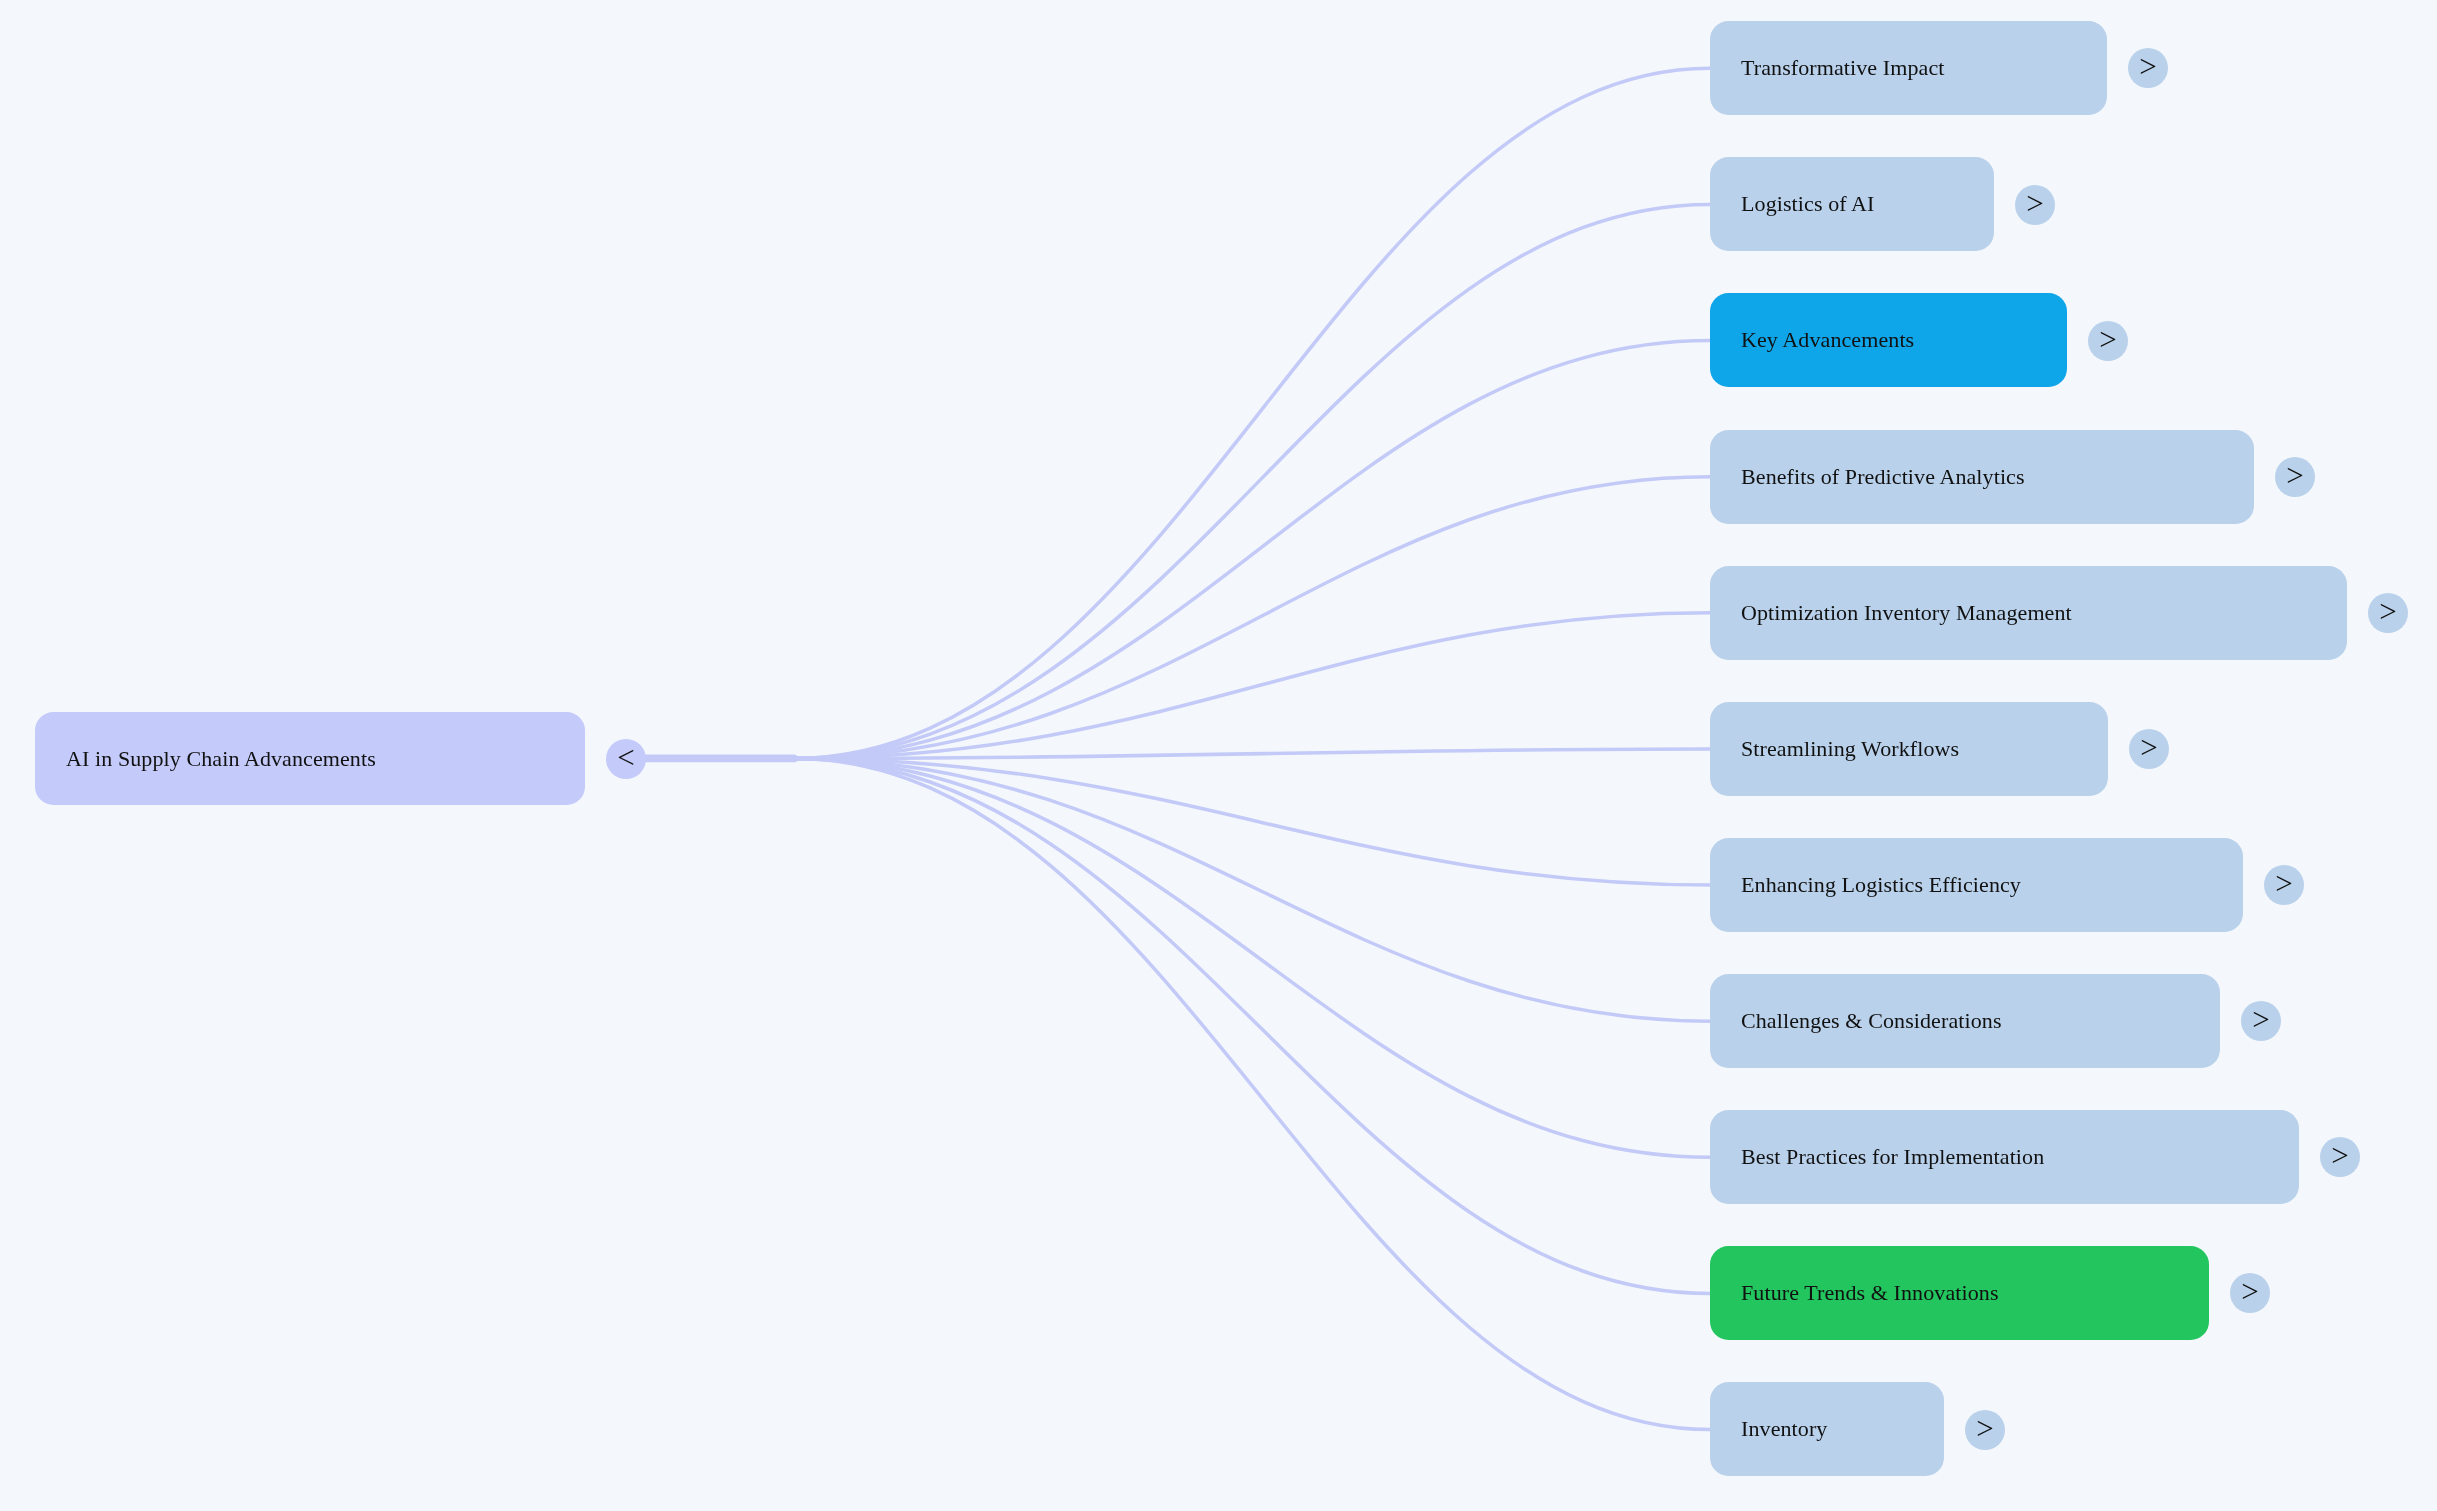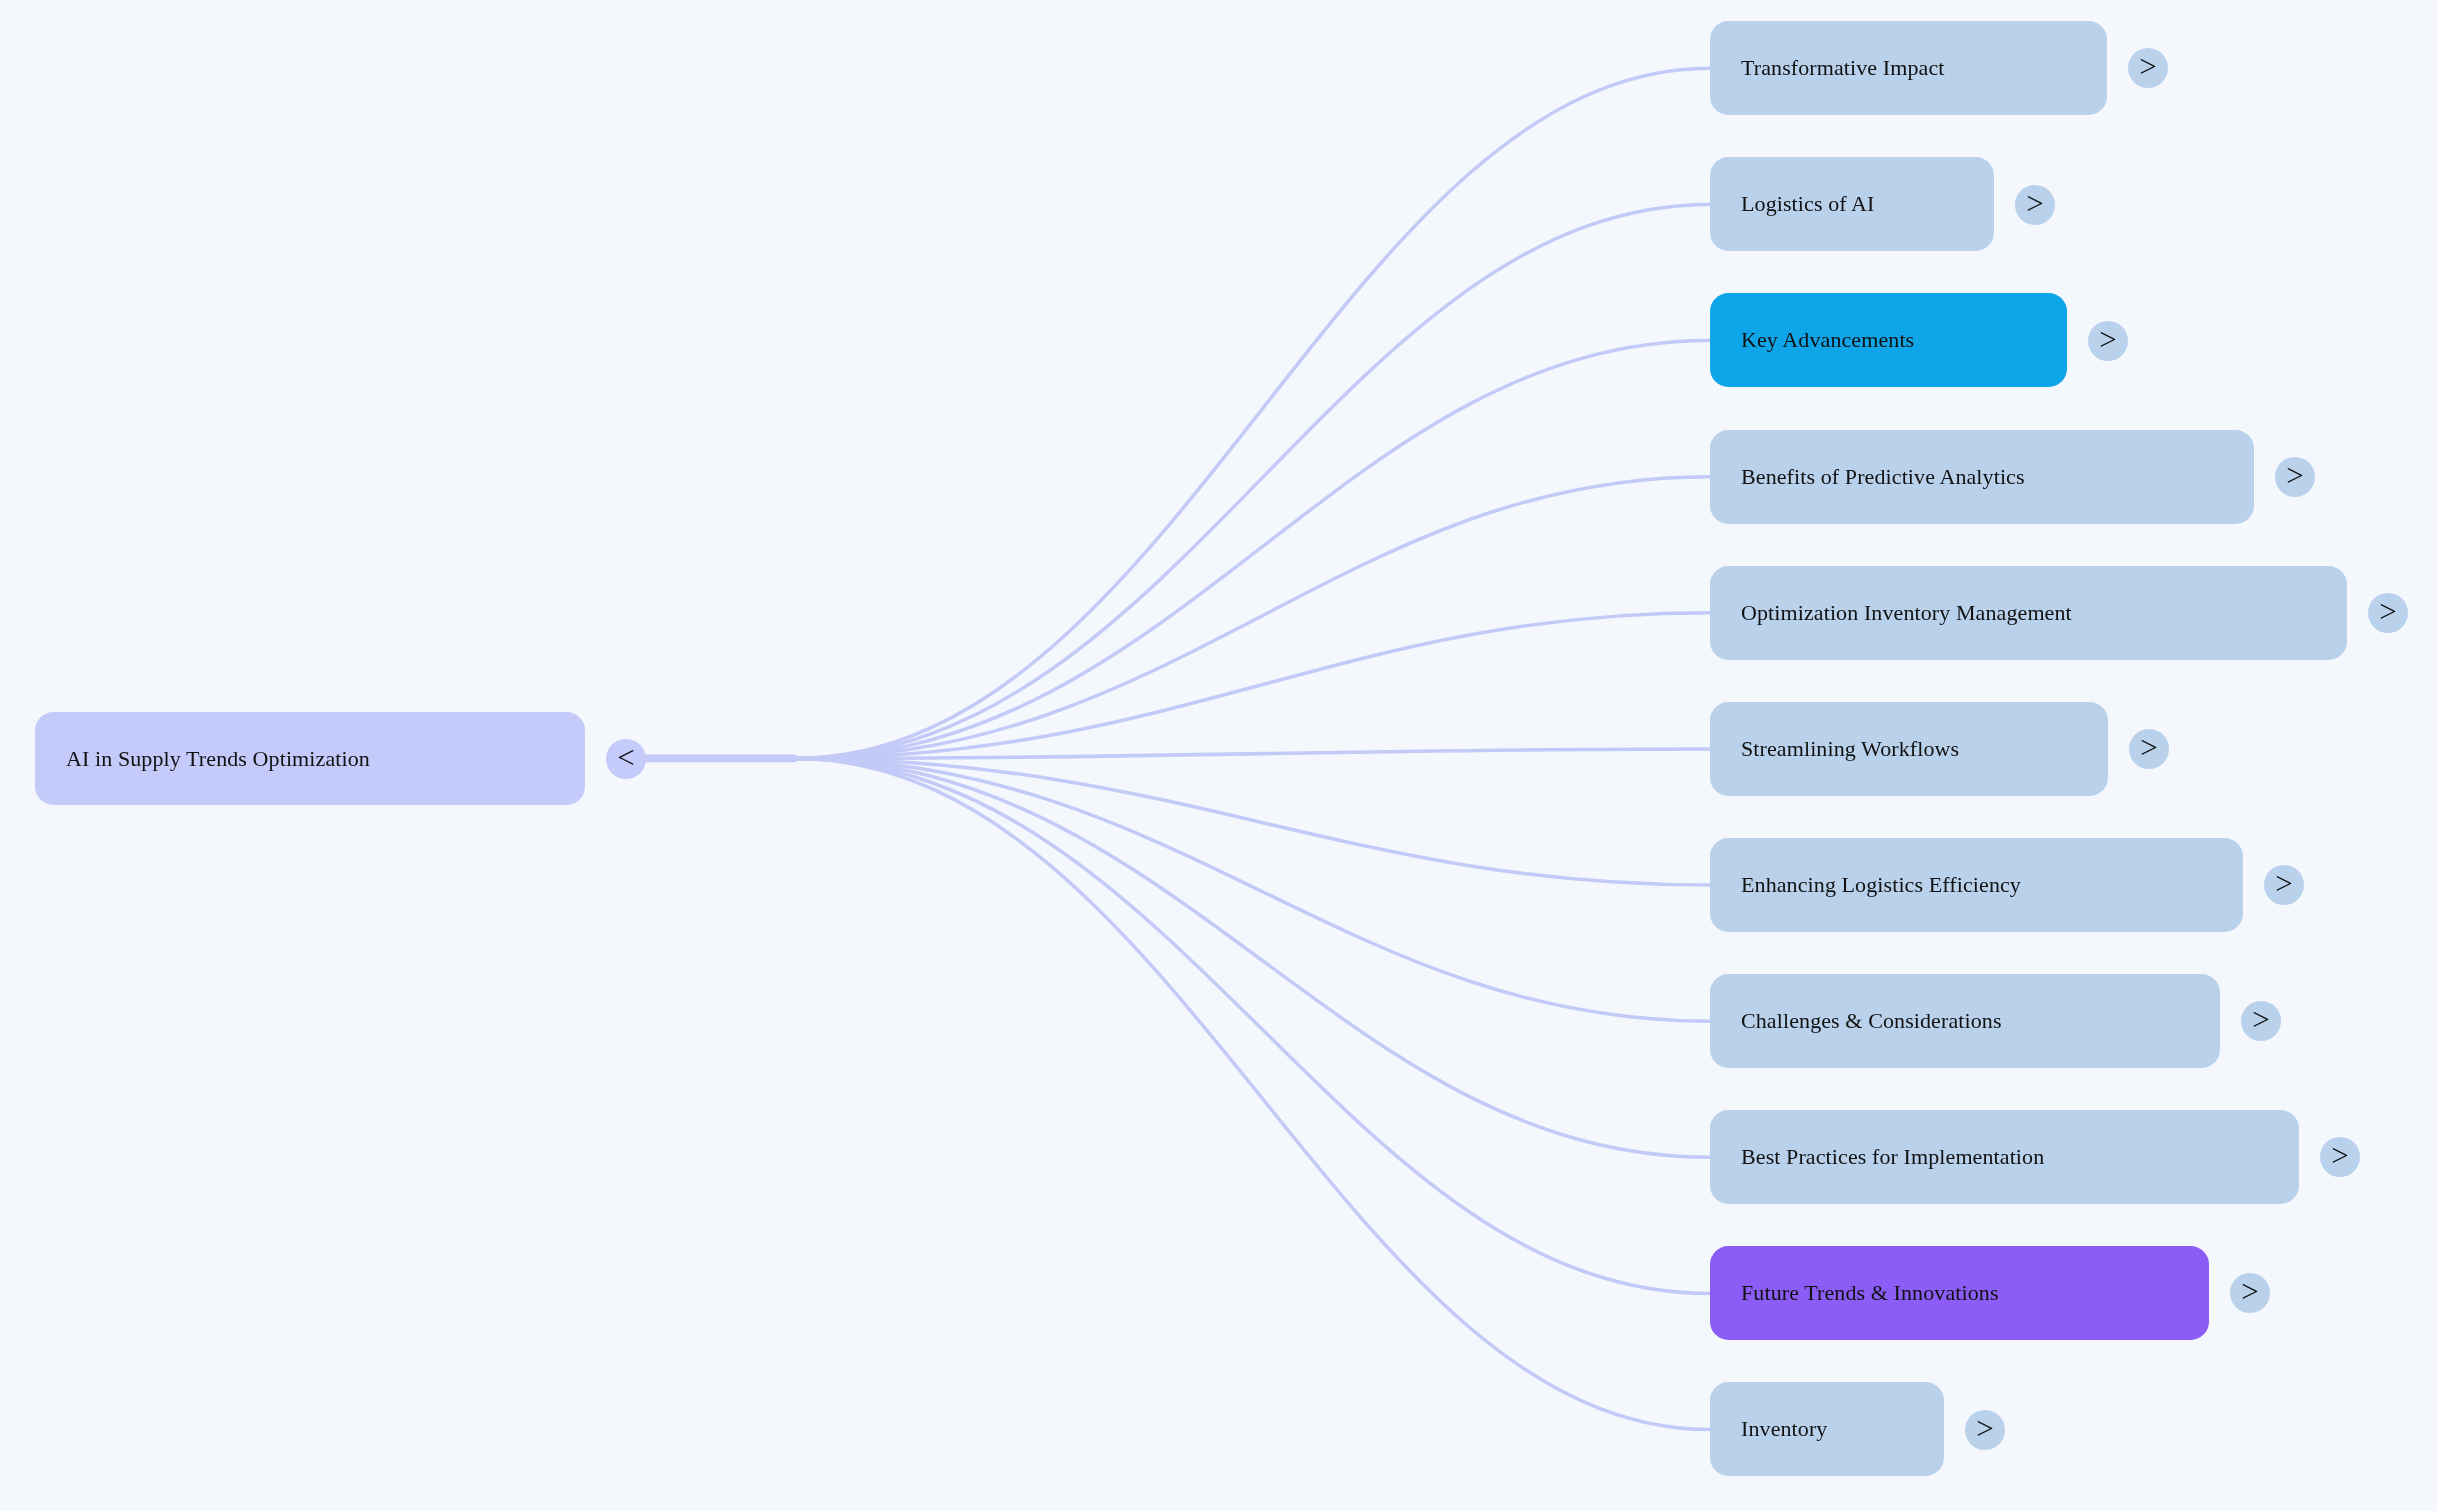--- a/index.html
+++ b/index.html
@@ -86,21 +86,21 @@
       <path d="M 1122 1072 C 1665.9 1072, 1899 866.1, 2417 866.1" fill="none" stroke="#c3caf7" stroke-width="5" stroke-linecap="round"></path>
       <path d="M 1122 1072 C 1665.9 1072, 1899 1058.5, 2417 1058.5" fill="none" stroke="#c3caf7" stroke-width="5" stroke-linecap="round"></path>
       <path d="M 1122 1072 C 1665.9 1072, 1899 1250.9, 2417 1250.9" fill="none" stroke="#c3caf7" stroke-width="5" stroke-linecap="round"></path>
       <path d="M 1122 1072 C 1665.9 1072, 1899 1443.3, 2417 1443.3" fill="none" stroke="#c3caf7" stroke-width="5" stroke-linecap="round"></path>
       <path d="M 1122 1072 C 1665.9 1072, 1899 1635.7, 2417 1635.7" fill="none" stroke="#c3caf7" stroke-width="5" stroke-linecap="round"></path>
       <path d="M 1122 1072 C 1665.9 1072, 1899 1828.1000000000001, 2417 1828.1000000000001" fill="none" stroke="#c3caf7" stroke-width="5" stroke-linecap="round"></path>
       <path d="M 1122 1072 C 1665.9 1072, 1899 2020.5, 2417 2020.5" fill="none" stroke="#c3caf7" stroke-width="5" stroke-linecap="round"></path>
     </svg>
   <div id="nodes">
       <div class="node root-node" style="left: 35px; top: 712px; width: 550px; height: 93px; background: rgb(196, 202, 249);">
-        <span class="node-label">AI in Supply Trends Optimization</span>
+        <span class="node-label">AI in Supply Chain Advancements</span>
       </div>
       <div class="toggle toggle-root" style="left: 606px; top: 739px; background: rgb(196, 202, 249);">
         <span>&lt;</span>
       </div>
       <div class="node child-node" style="left: 1710px; top: 21px; width: 397px; height: 94px; background: rgb(185, 209, 235);">
         <span class="node-label">Transformative Impact</span>
       </div>
       <div class="toggle toggle-child" style="left: 2128px; top: 48px; background: rgb(185, 209, 235);">
         <span>&gt;</span>
       </div>
@@ -145,21 +145,21 @@
       </div>
       <div class="toggle toggle-child" style="left: 2241px; top: 1001px; background: rgb(185, 209, 235);">
         <span>&gt;</span>
       </div>
       <div class="node child-node" style="left: 1710px; top: 1110px; width: 589px; height: 94px; background: rgb(185, 209, 235);">
         <span class="node-label">Best Practices for Implementation</span>
       </div>
       <div class="toggle toggle-child" style="left: 2320px; top: 1137px; background: rgb(185, 209, 235);">
         <span>&gt;</span>
       </div>
-      <div class="node child-node" style="left: 1710px; top: 1246px; width: 499px; height: 94px; background: #8b5cf6;">
+      <div class="node child-node" style="left: 1710px; top: 1246px; width: 499px; height: 94px; background: #22c55e;">
         <span class="node-label">Future Trends &amp; Innovations</span>
       </div>
       <div class="toggle toggle-child" style="left: 2230px; top: 1273px; background: rgb(185, 209, 235);">
         <span>&gt;</span>
       </div>
       <div class="node child-node" style="left: 1710px; top: 1382px; width: 234px; height: 94px; background: rgb(185, 209, 235);">
         <span class="node-label">Inventory</span>
       </div>
       <div class="toggle toggle-child" style="left: 1965px; top: 1410px; background: rgb(185, 209, 235);">
         <span>&gt;</span>

